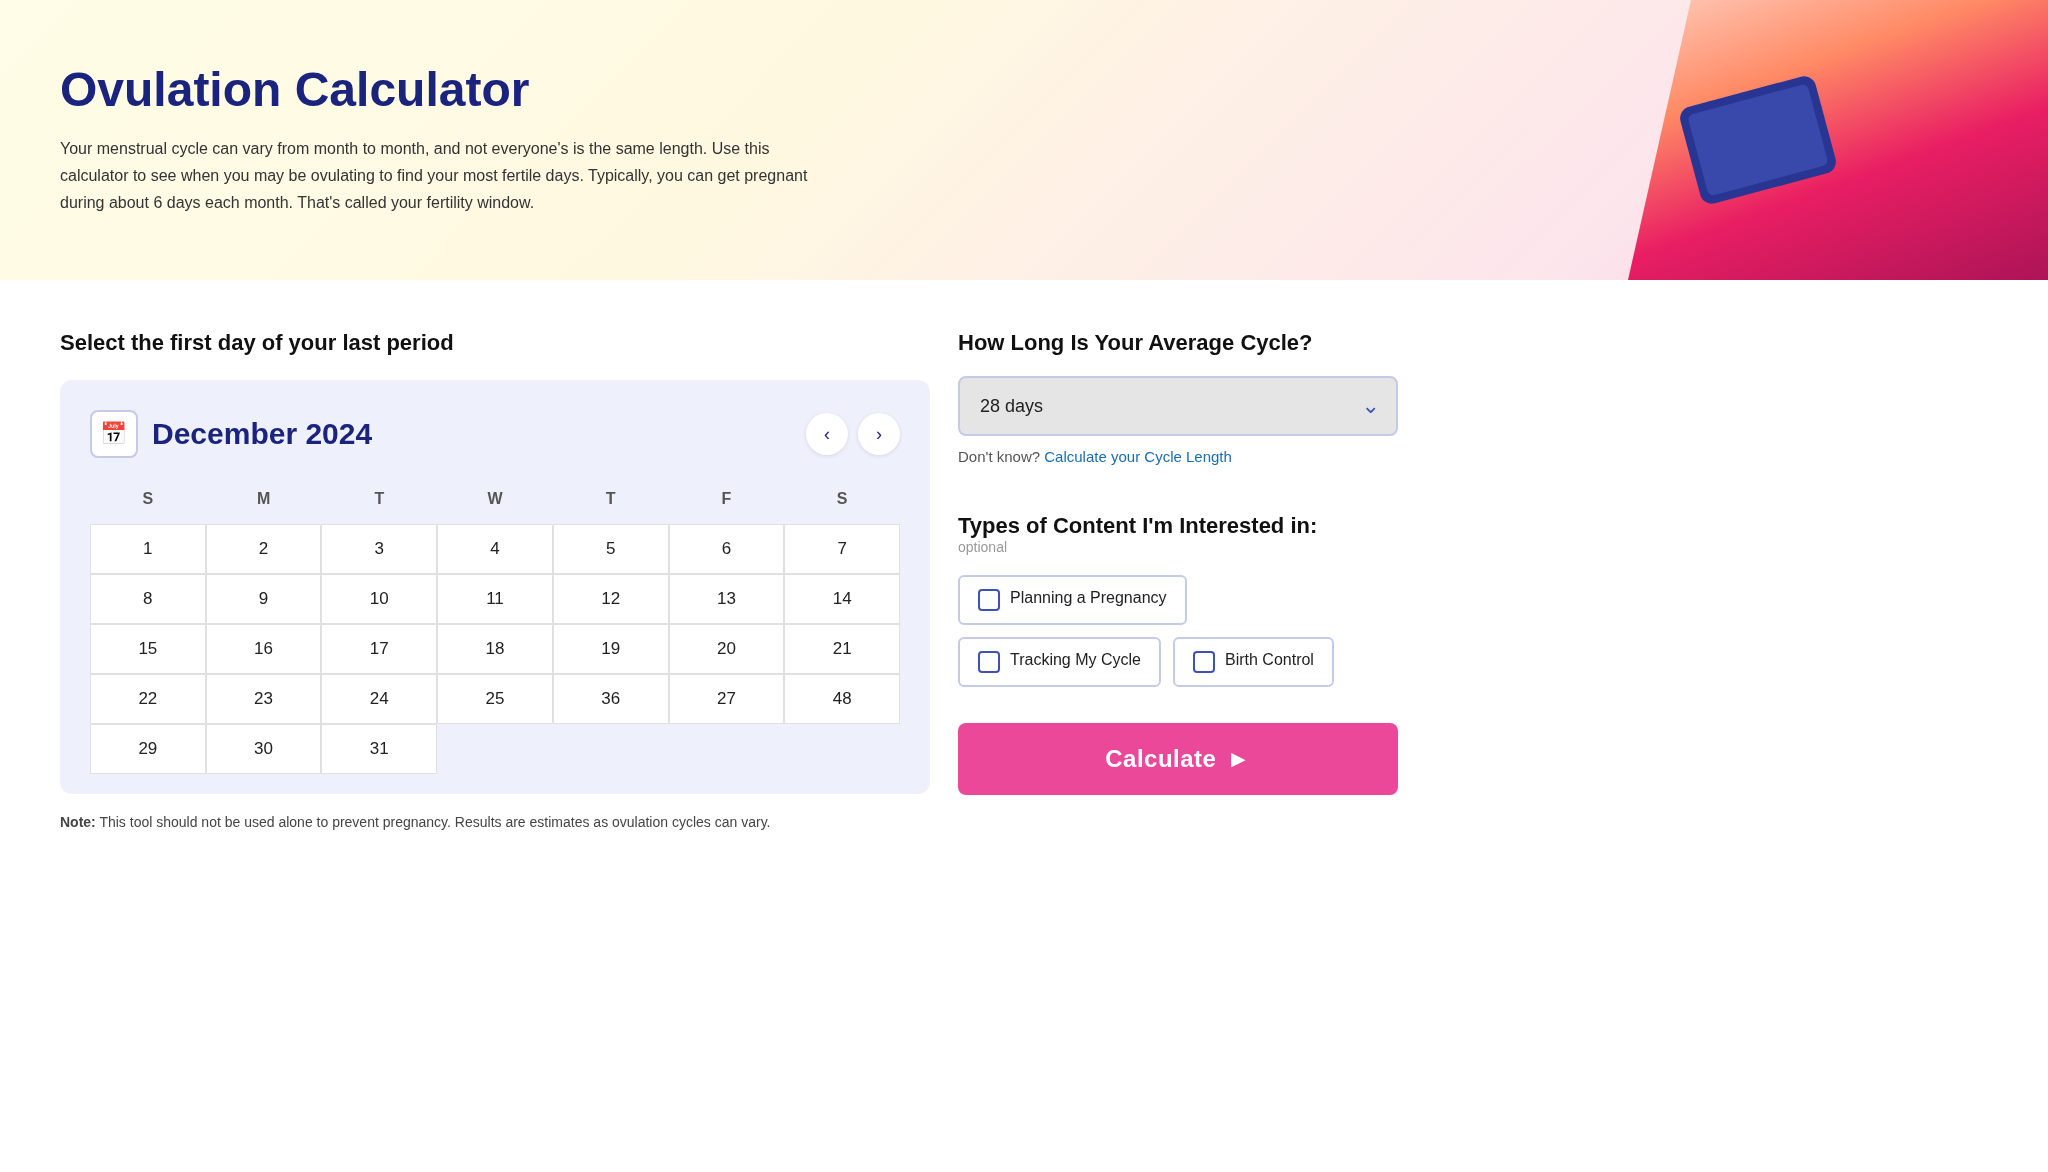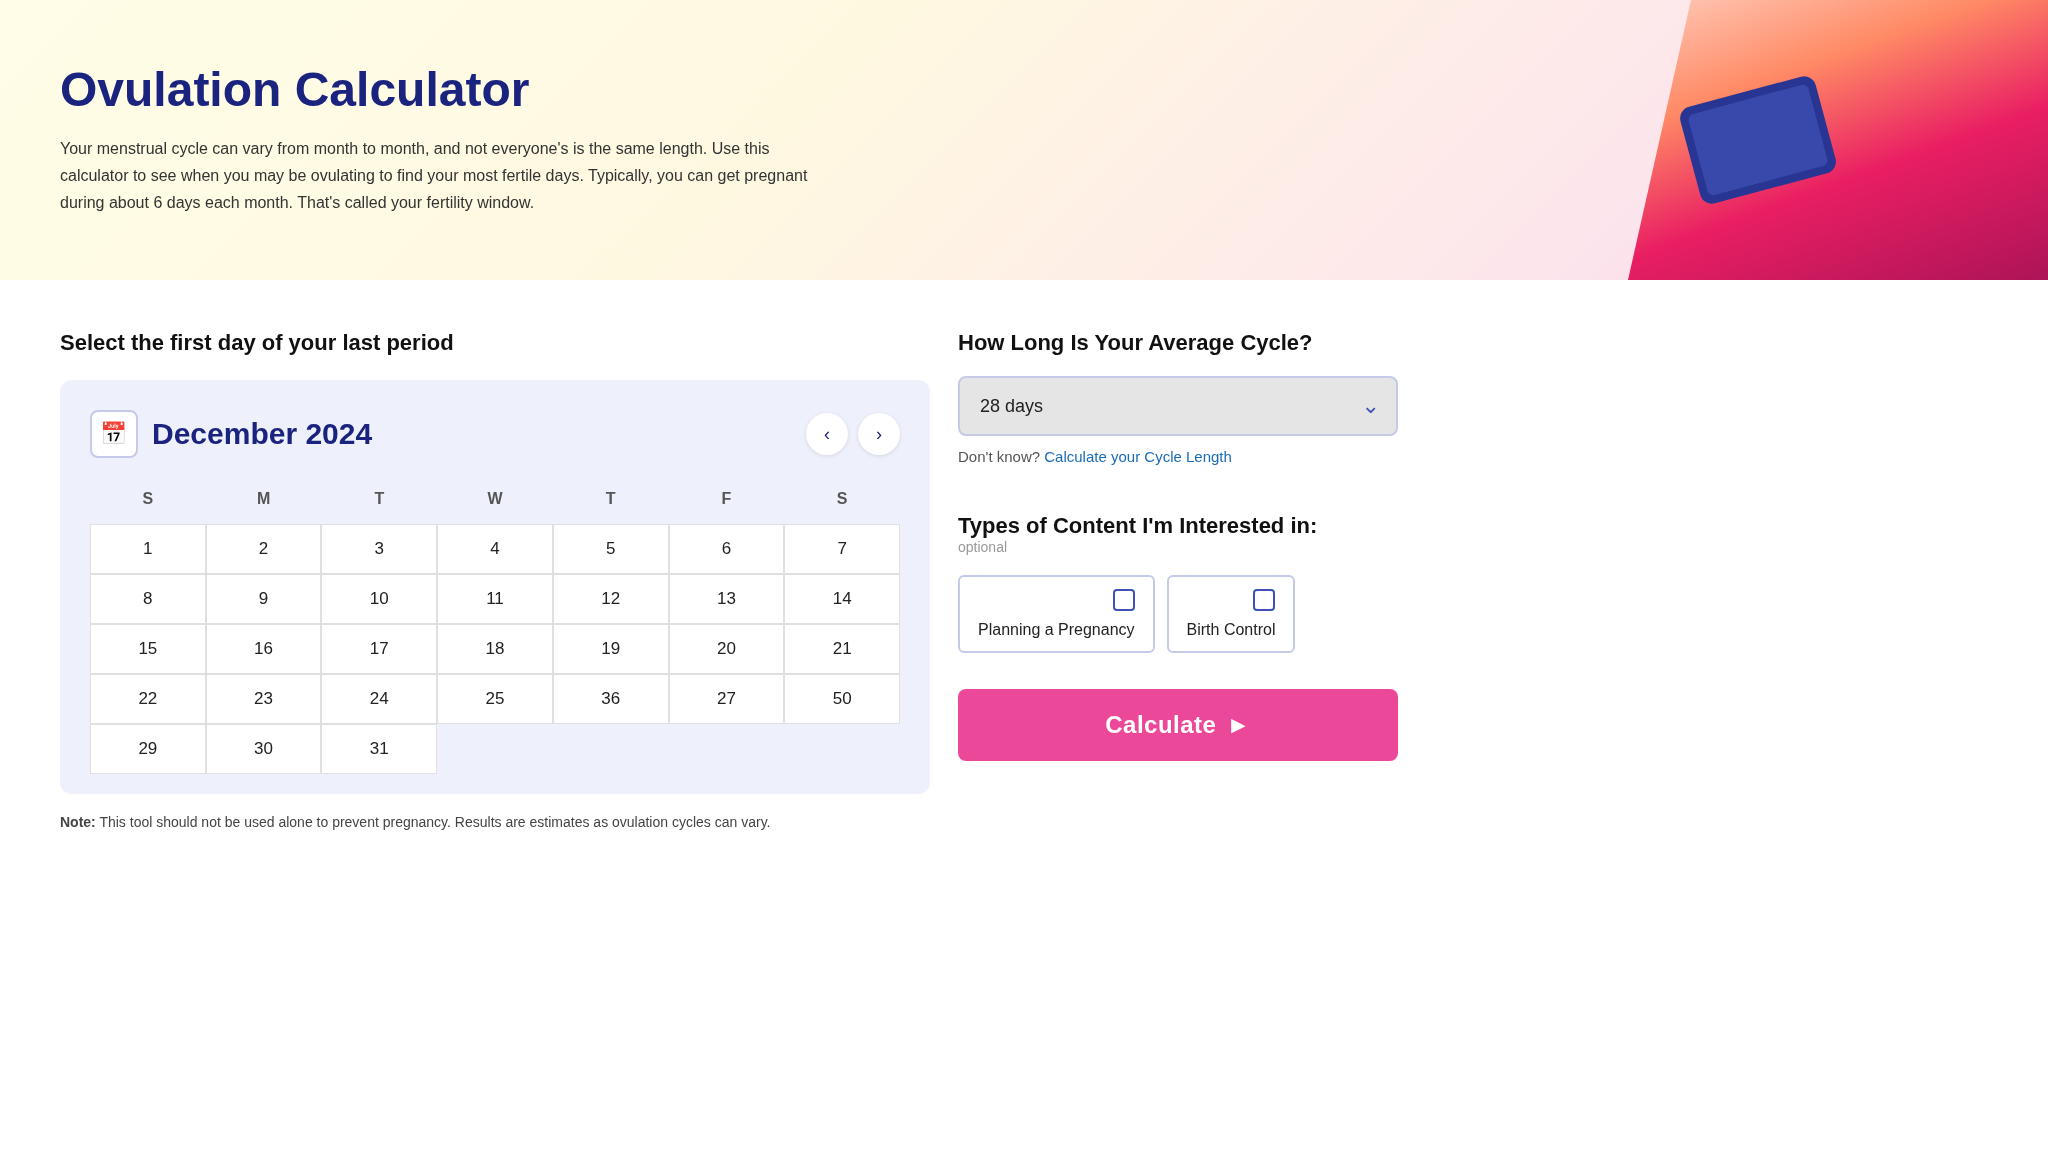--- a/index.html
+++ b/index.html
@@ -233,31 +233,30 @@
     }
 
     .checkbox-group {
       display: flex;
       flex-wrap: wrap;
       gap: 12px;
       margin-bottom: 36px;
     }
     .checkbox-item {
       display: flex;
-      align-items: flex-end;
+      align-items: flex-start;
       gap: 10px;
       border: 2px solid #c5cae9;
       border-radius: 6px;
       padding: 12px 18px;
       cursor: pointer;
       background: #fff;
       font-size: 16px;
       color: #222;
       user-select: none;
-      flex-direction: column;
     }
     .checkbox-box {
       width: 22px;
       height: 22px;
       border: 2.5px solid #3f51b5;
       border-radius: 4px;
       background: #fff;
       display: flex;
       align-items: center;
       justify-content: center;
@@ -346,21 +345,21 @@
         <div class="cal-cell">19</div>
         <div class="cal-cell">20</div>
         <div class="cal-cell">21</div>
 
         <div class="cal-cell">22</div>
         <div class="cal-cell">23</div>
         <div class="cal-cell">24</div>
         <div class="cal-cell">25</div>
         <div class="cal-cell">36</div>
         <div class="cal-cell">27</div>
-        <div class="cal-cell">50</div>
+        <div class="cal-cell">48</div>
 
         <div class="cal-cell">29</div>
         <div class="cal-cell">30</div>
         <div class="cal-cell">31</div>
         <div class="cal-cell empty"></div>
         <div class="cal-cell empty"></div>
         <div class="cal-cell empty"></div>
         <div class="cal-cell empty"></div>
       </div>
     </div>
@@ -403,20 +402,24 @@
     <div class="content-label">Types of Content I'm Interested in:</div>
     <div class="optional-text">optional</div>
 
     <div class="checkbox-group">
       <label class="checkbox-item">
         <div class="checkbox-box"></div>
         <span>Planning a Pregnancy</span>
       </label>
       <label class="checkbox-item">
         <div class="checkbox-box"></div>
+        <span>Tracking My Cycle</span>
+      </label>
+      <label class="checkbox-item">
+        <div class="checkbox-box"></div>
         <span>Birth Control</span>
       </label>
     </div>
 
     <button class="calculate-btn">
       <span>Calculate</span>
       <span>►</span>
     </button>
   </div>
 </div>

